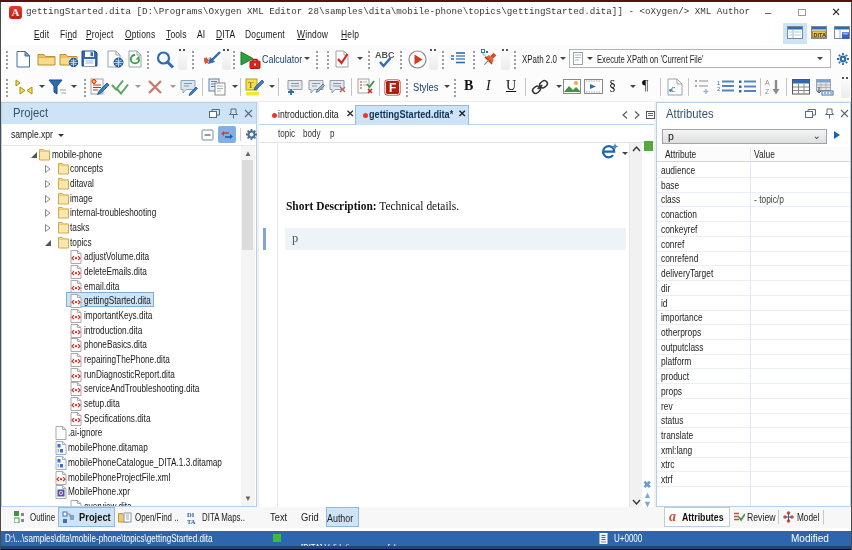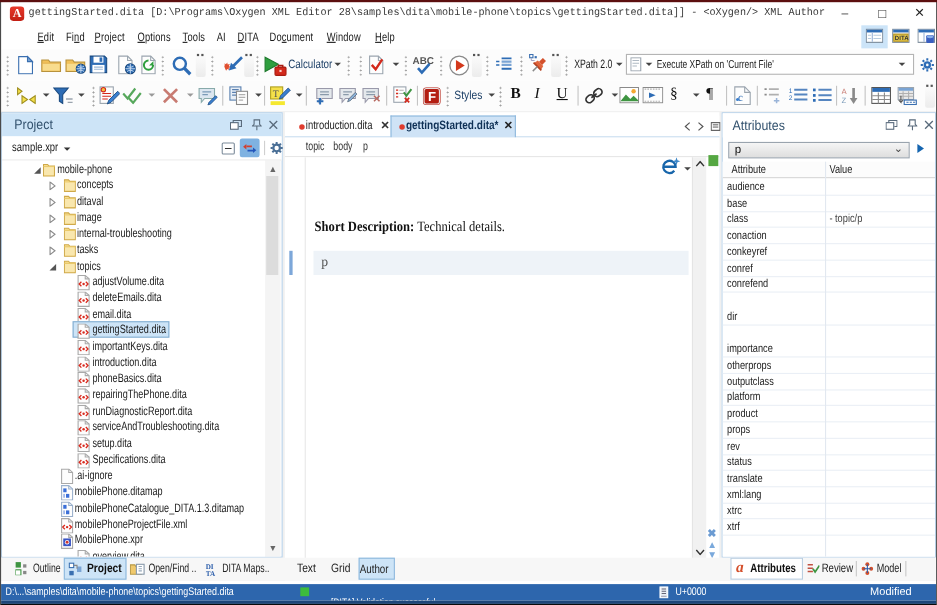--- a/index.html
+++ b/index.html
@@ -824,22 +824,28 @@
         </div>
         <div class="arow" style="top:74.9px;">
           <span class="sx" style="position:absolute;left:4px;transform:scaleX(0.8);">conkeyref</span>
         </div>
         <div class="arow" style="top:89.6px;">
           <span class="sx" style="position:absolute;left:4px;transform:scaleX(0.8);">conref</span>
         </div>
         <div class="arow" style="top:104.3px;">
           <span class="sx" style="position:absolute;left:4px;transform:scaleX(0.8);">conrefend</span>
         </div>
+        <div class="arow" style="top:119.0px;">
+          <span class="sx" style="position:absolute;left:4px;transform:scaleX(0.8);">deliveryTarget</span>
+        </div>
         <div class="arow" style="top:133.8px;">
           <span class="sx" style="position:absolute;left:4px;transform:scaleX(0.8);">dir</span>
+        </div>
+        <div class="arow" style="top:148.5px;">
+          <span class="sx" style="position:absolute;left:4px;transform:scaleX(0.8);">id</span>
         </div>
         <div class="arow" style="top:163.2px;">
           <span class="sx" style="position:absolute;left:4px;transform:scaleX(0.8);">importance</span>
         </div>
         <div class="arow" style="top:177.9px;">
           <span class="sx" style="position:absolute;left:4px;transform:scaleX(0.8);">otherprops</span>
         </div>
         <div class="arow" style="top:192.6px;">
           <span class="sx" style="position:absolute;left:4px;transform:scaleX(0.8);">outputclass</span>
         </div>

